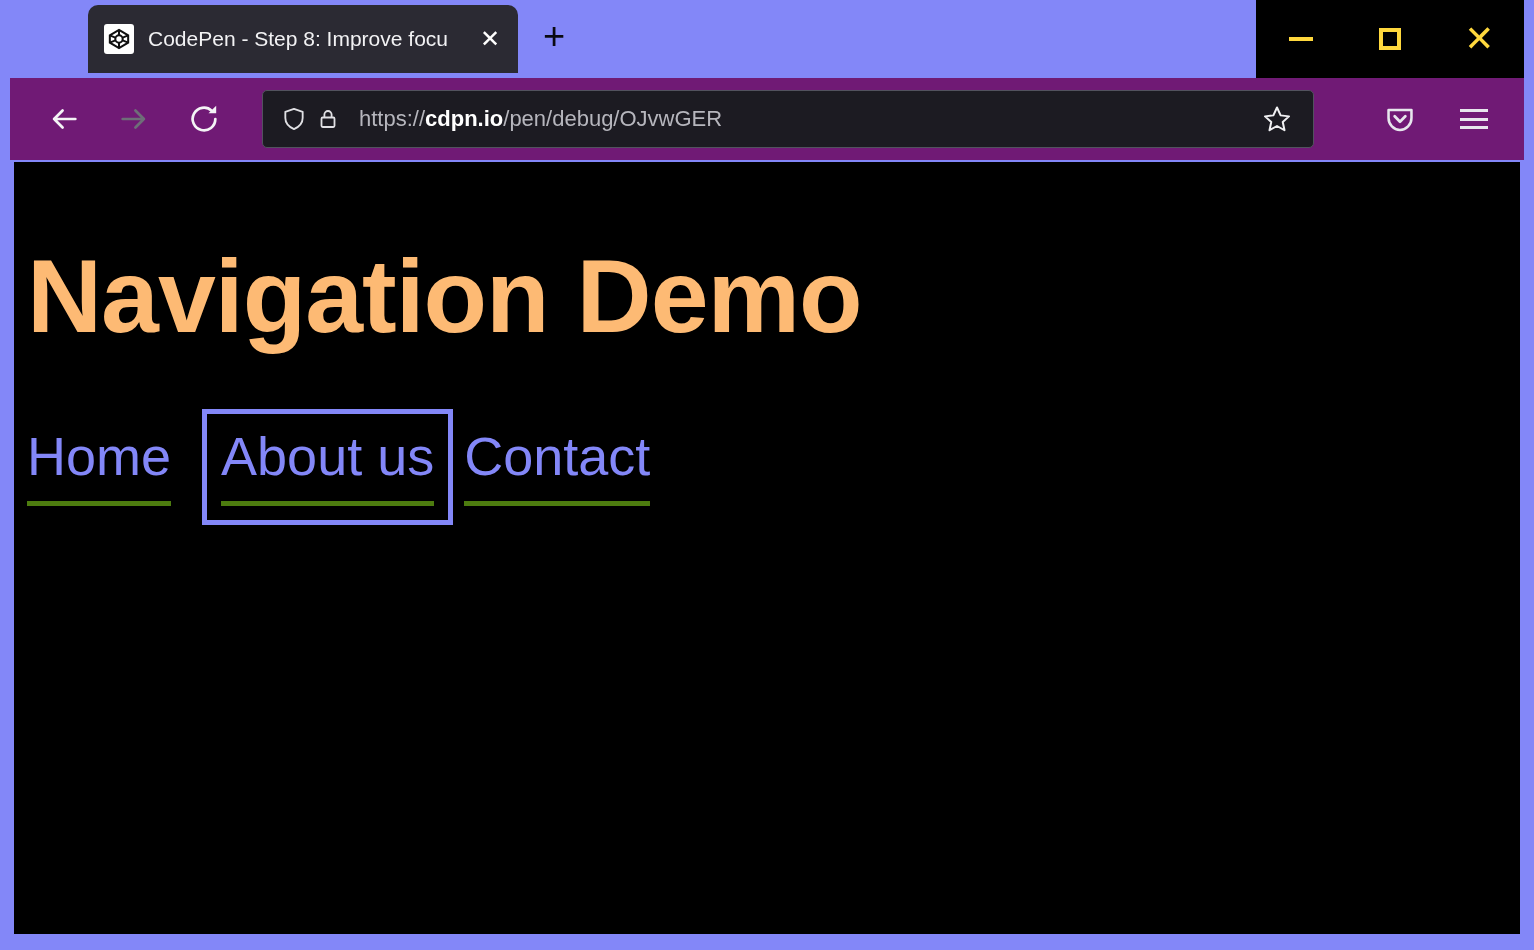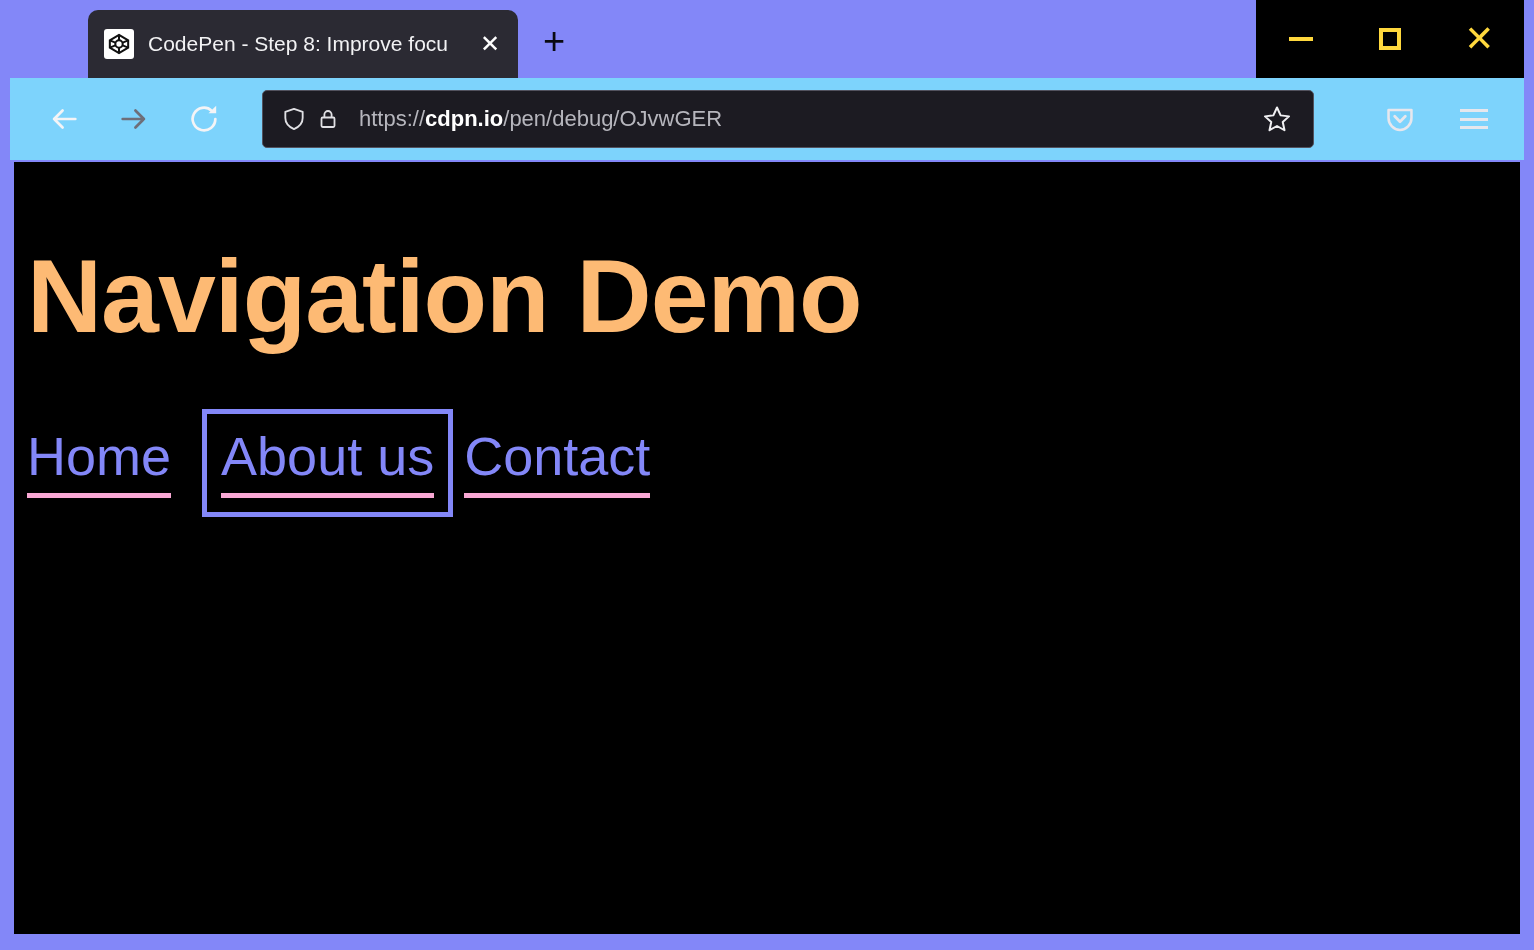--- a/index.html
+++ b/index.html
@@ -21,21 +21,21 @@
   }
 
   
   #tab-strip {
     position: absolute;
     left: 0; top: 0;
     width: 1534px;
     height: 78px;
     background: #8387f8;
     display: flex;
-    align-items: flex-end;
+    align-items: center;
   }
 
   #tab-strip-left-pad { width: 88px; height: 100%; flex: 0 0 auto; }
 
   .browser-tab {
     position: relative;
     width: 430px;
     height: 68px;
     background: #2b2a33;
     border-radius: 10px 10px 0 0;
@@ -130,21 +130,21 @@
     color: #ffd83d;
     font-weight: 400;
   }
 
   
   #nav-toolbar {
     position: absolute;
     left: 10px; top: 78px;
     width: 1514px;
     height: 82px;
-    background: #7dd3fc;
+    background: #701a75;
     display: flex;
     align-items: center;
   }
 
   .toolbar-btn {
     width: 56px; height: 56px;
     display: flex;
     align-items: center;
     justify-content: center;
     flex: 0 0 auto;
@@ -232,22 +232,22 @@
     display: flex;
     align-items: flex-start;
   }
 
   .nav-link {
     display: inline-block;
     color: #8387f8;
     font-size: 54px;
     line-height: 1.05;
     text-decoration: none;
-    border-bottom: 5px solid #f9a8d4;
-    padding-bottom: 8px;
+    border-bottom: 5px solid #4d7c0f;
+    padding-bottom: 16px;
     white-space: nowrap;
     margin-right: 33px;
     text-align: right;
   }
   .nav-link.focused {
     outline: 5px solid #8387f8;
     outline-offset: 14px;
     margin-right: 30px;
     margin-left: 17px;
   }

